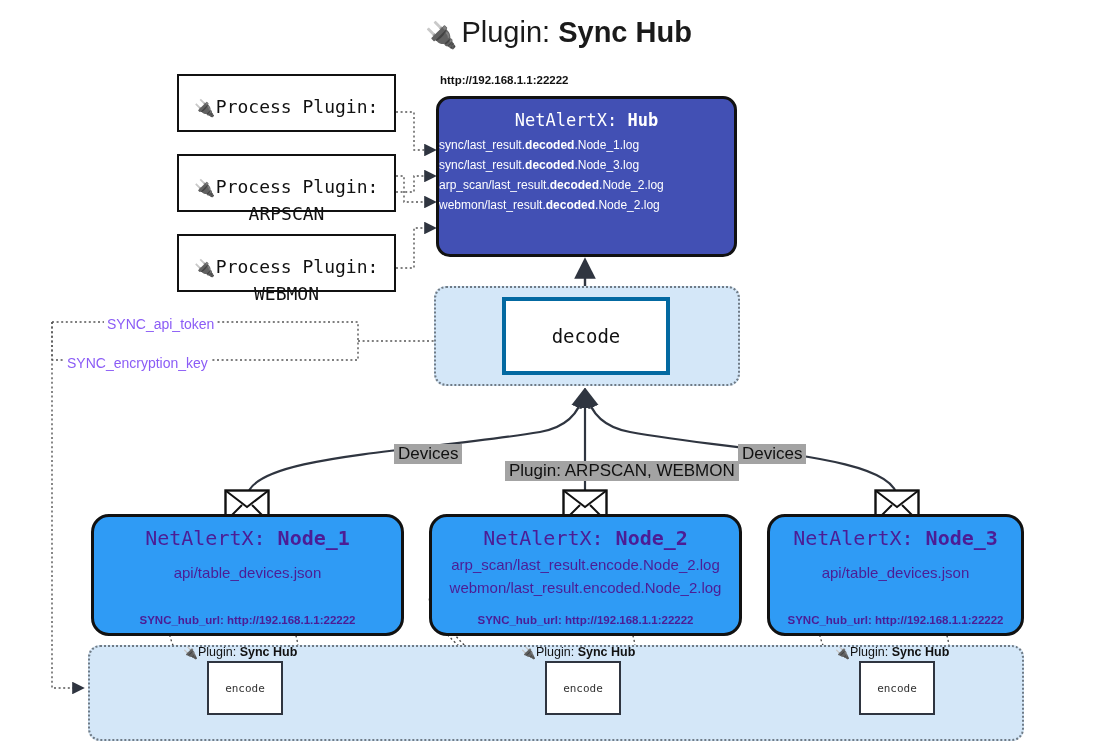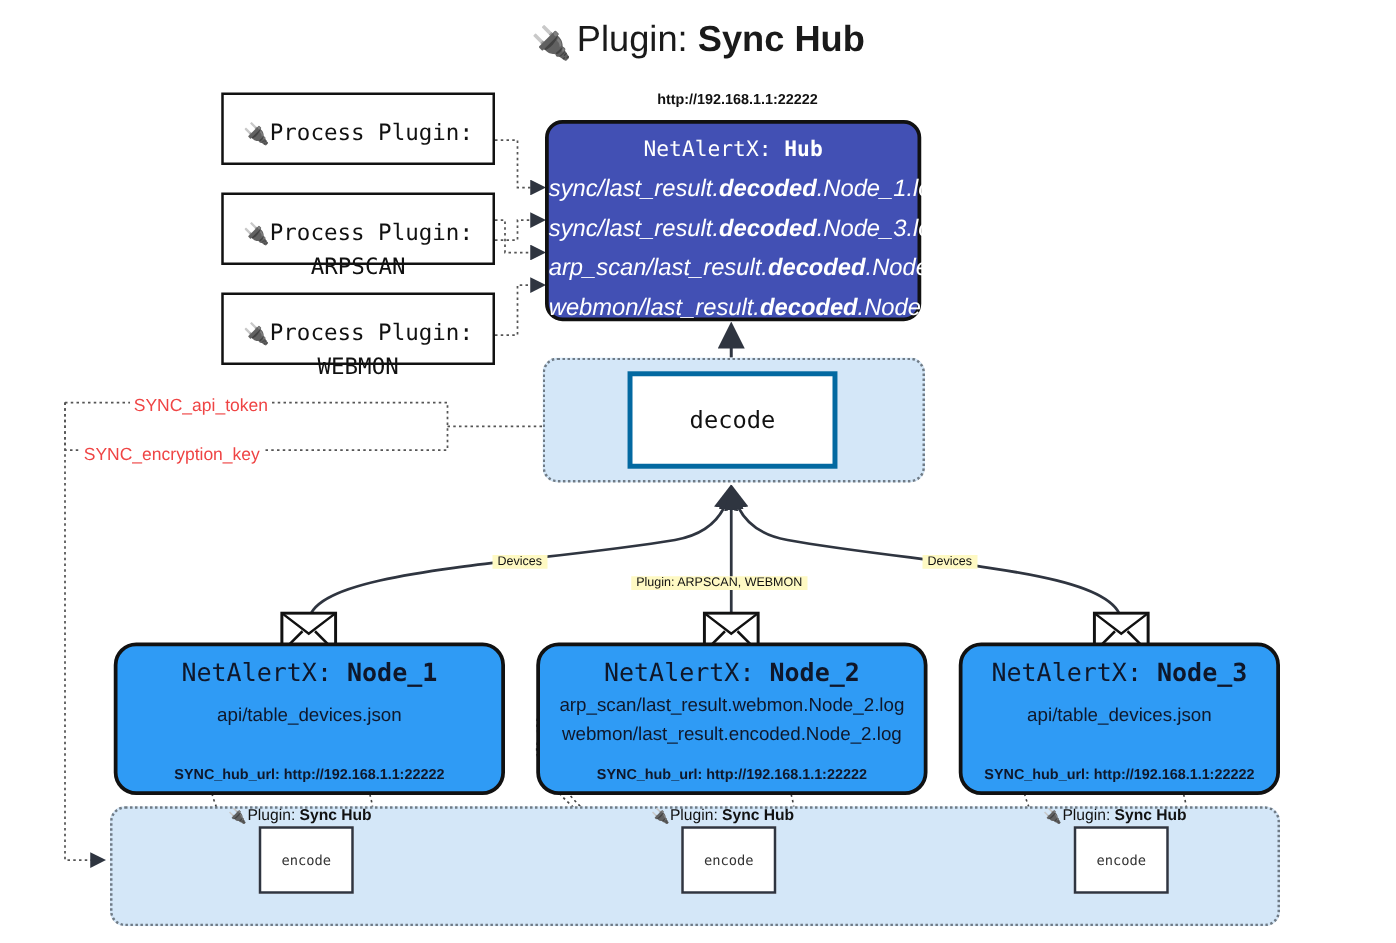--- a/index.html
+++ b/index.html
@@ -38,42 +38,41 @@
     line-height: 1.45;
     padding-top: 18px;
   }
   .procbox .l1 { white-space: nowrap; }
   .procbox .l2 { white-space: nowrap; }
   .procbox .plug { font-family: "DejaVu Sans", sans-serif; font-size: 17px; vertical-align: -1px;}
 
   
   #hub-url {
     left: 440px; top: 74px; width: 300px;
-    text-align: center;
+    text-align: left;
     font-size: 11.5px; font-weight: bold; color: #111;
   }
   #hub {
     left: 436px; top: 96px; width: 301px; height: 161px;
     background: #4250B4;
     border: 3px solid #111;
     border-radius: 14px;
     color: #ffffff;
   }
   #hub .hub-title {
     margin-top: 11px; text-align: center;
     font-family: "DejaVu Sans Mono", monospace;
     font-size: 17px;
   }
   #hub .hub-title b { font-weight: bold; }
   #hub .logline {
-    text-align: center;
-    font-size: 19px;
+    text-align: left;
+    font-size: 12px;
     line-height: 1.66;
     white-space: nowrap;
-    font-style: italic;
   }
   #hub .logline b { font-weight: bold; }
   #hub .logwrap { margin-top: 6px; }
 
   
   #decode-band {
     left: 434px; top: 286px; width: 306px; height: 100px;
     background: #D4E7F8;
     border: 2px dotted #6f7b86;
     border-radius: 12px;
@@ -82,30 +81,30 @@
     left: 502px; top: 297px; width: 168px; height: 78px;
     background: #ffffff;
     border: 4px solid #0369a1;
     display: flex; align-items: center; justify-content: center;
     font-family: "DejaVu Sans Mono", monospace;
     font-size: 19px; color: #111;
   }
 
   
   .synclabel {
-    font-size: 14px; color: #ef4444; white-space: nowrap;
+    font-size: 14px; color: #8b5cf6; white-space: nowrap;
     background: #fff; padding: 0 3px;
   }
 
   
   .node {
     background: #2F9BF5;
     border: 3px solid #111;
     border-radius: 18px;
-    color: #0f172a;
+    color: #4c1d95;
   }
   .node .node-title {
     margin-top: 9px; text-align: center;
     font-family: "DejaVu Sans Mono", monospace;
     font-size: 20px;
   }
   .node .node-title b { font-weight: bold; }
   .node .node-line {
     text-align: center; font-size: 15px; line-height: 1.5; white-space: nowrap;
   }
@@ -131,22 +130,22 @@
   .encbox {
     background: #ffffff;
     border: 2px solid #2f3540;
     display: flex; align-items: center; justify-content: center;
     font-family: "DejaVu Sans Mono", monospace;
     font-size: 11px; color: #333;
   }
 
   
   .edge-label {
-    font-size: 10px; color: #111; white-space: nowrap;
-    background: #fef9c3; padding: 0 4px;
+    font-size: 17px; color: #111; white-space: nowrap;
+    background: #a3a3a3; padding: 0 4px;
   }
 
   svg.overlay { position:absolute; left:0; top:0; width:1117px; height:754px; pointer-events:none; }
 </style>
 </head>
 <body>
 
 <div id="stage">
 
   <div class="abs" id="title">
@@ -256,21 +255,21 @@
     </div>
     <div class="node-foot">SYNC_hub_url: http://192.168.1.1:22222</div>
   </div>
 
   <div class="abs node" style="left:429px; top:514px; width:313px; height:122px;">
     <div class="node-title">
       <span>NetAlertX:</span>
       <b>Node_2</b>
     </div>
     <div class="node-lines" style="margin-top:4px;">
-      <div class="node-line">arp_scan/last_result.webmon.Node_2.log</div>
+      <div class="node-line">arp_scan/last_result.encode.Node_2.log</div>
       <div class="node-line">webmon/last_result.encoded.Node_2.log</div>
     </div>
     <div class="node-foot">SYNC_hub_url: http://192.168.1.1:22222</div>
   </div>
 
   <div class="abs node" style="left:767px; top:514px; width:257px; height:122px;">
     <div class="node-title">
       <span>NetAlertX:</span>
       <b>Node_3</b>
     </div>

